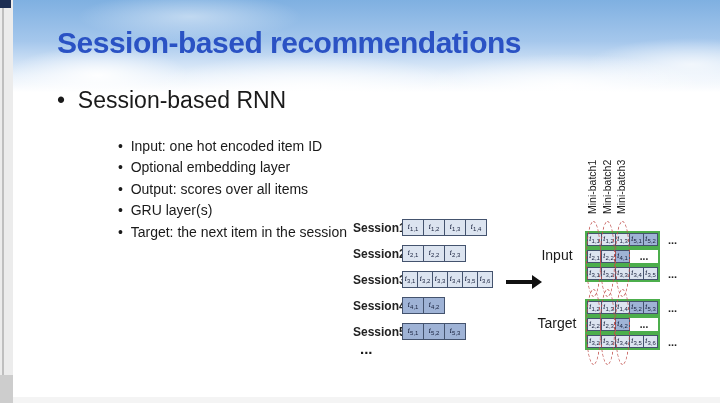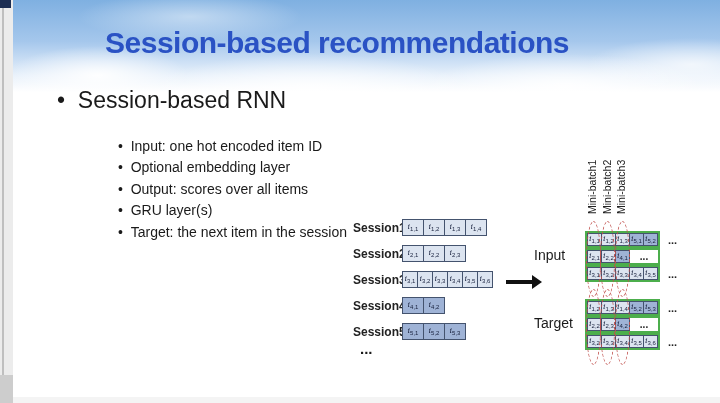--- a/index.html
+++ b/index.html
@@ -22,21 +22,20 @@
       radial-gradient(ellipse 230px 55px at 42% 100%, rgba(255,255,255,.95), rgba(255,255,255,0) 70%),
       radial-gradient(ellipse 200px 48px at 78% 95%, rgba(255,255,255,.92), rgba(255,255,255,0) 70%),
       radial-gradient(ellipse 150px 38px at 96% 70%, rgba(255,255,255,.7), rgba(255,255,255,0) 70%),
       radial-gradient(ellipse 160px 34px at 25% 18%, rgba(255,255,255,.45), rgba(255,255,255,0) 70%),
       linear-gradient(180deg,#7fb0e1 0%,#a5c7ec 45%,#e8f1fb 82%,#ffffff 100%);
   }
   .slide-title{
     position:absolute;left:57px;top:26px;z-index:2;
     font-size:30px;font-weight:700;letter-spacing:-0.5px;color:var(--title-blue,#2a52c4);
     white-space:nowrap;
-    margin-left:48px;
   }
 
   
   .bullet{position:absolute;z-index:2;white-space:nowrap;}
   .bullet::before{content:"\2022\00a0\00a0";}
   .b1{left:57px;top:87px;font-size:23px;}
   .b2{left:91px;top:112px;font-size:16px;}
   .b3-list{position:absolute;left:118px;top:136px;z-index:2;}
   .b3{position:relative;font-size:14px;line-height:21.4px;white-space:nowrap;}
   .b3::before{content:"\2022\00a0\00a0";}
@@ -65,21 +64,21 @@
   }
 
   
   .mb-label{
     position:absolute;top:214px;width:68px;height:13px;z-index:2;
     font-size:10.5px;color:#222;white-space:nowrap;
     transform:rotate(-90deg);transform-origin:0 0;
   }
 
   
-  .io-label{position:absolute;left:534px;width:46px;text-align:left;font-size:14px;z-index:2;}
+  .io-label{position:absolute;left:534px;width:46px;text-align:center;font-size:14px;z-index:2;}
   .io-input{top:247px;}
   .io-output{top:315px;}
 
   
   .matrix{position:absolute;left:585px;z-index:2;}
   .matrix-input{top:231px;}
   .matrix-output{top:299px;}
   .mb-line{display:flex;align-items:center;height:17px;}
   .mb-strip{
     box-sizing:border-box;width:75px;height:17px;flex:0 0 auto;

